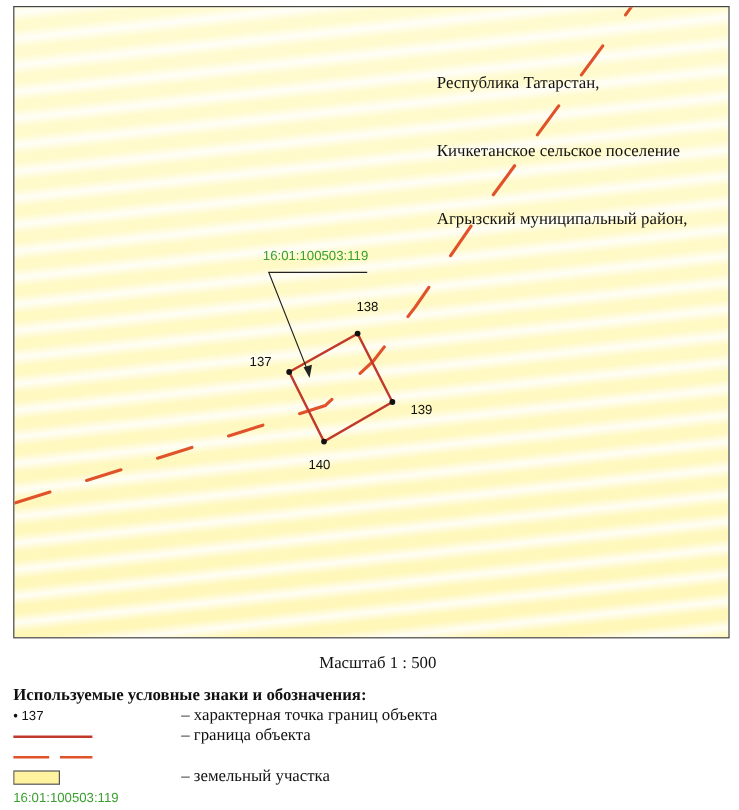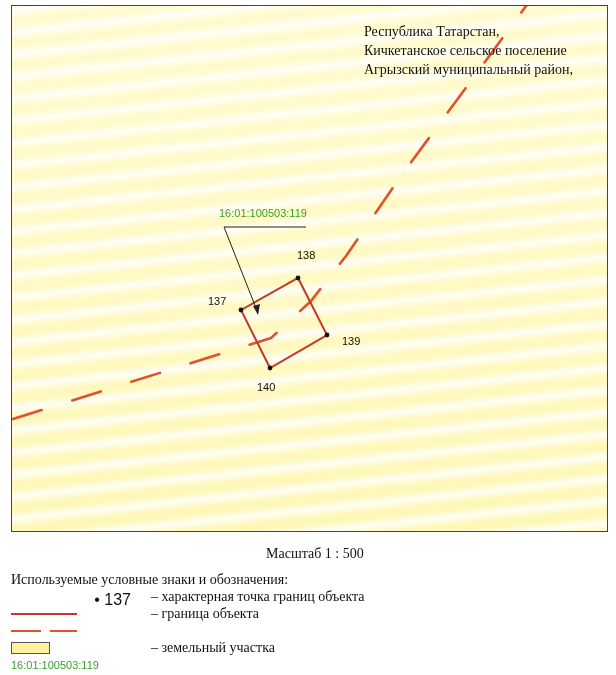--- a/index.html
+++ b/index.html
@@ -4,27 +4,27 @@
   <style>
     html, body { margin: 0; padding: 0; background: #ffffff; }
     body { width: 616px; height: 675px; position: relative; overflow: hidden; font-family: "Liberation Serif", serif; color: #111; }
     .map-frame { position: absolute; left: 11px; top: 5px; width: 597px; height: 527px; border: 1.5px solid #444; box-sizing: border-box; overflow: hidden;
       background:
         repeating-linear-gradient(-6deg, rgba(255,255,255,0) 0px, rgba(255,255,255,0.85) 8px, rgba(255,255,255,0) 16px, rgba(255,250,180,0.0) 22px),
         linear-gradient(180deg, #fffbd0, #fff7b8);
     }
     .map-frame svg { position: absolute; left: -11px; top: -5px; }
     .location { position: absolute; left: 364px; top: 22px; font-size: 14px; line-height: 19px; }
-    .location div { white-space: nowrap; }
+    .location div { white-space: nowrap; margin-top: 38px; }
     .scale { position: absolute; left: 266px; top: 546px; font-size: 14px; }
-    .legend-title { position: absolute; left: 11px; top: 572px; font-size: 14px; }
+    .legend-title { position: absolute; left: 11px; top: 572px; font-size: 14px; font-weight: bold; }
     .legend-row { position: absolute; left: 11px; height: 17px; width: 600px; }
     .legend-sym { position: absolute; left: 0; top: 0; width: 120px; height: 17px; }
     .legend-desc { position: absolute; left: 140px; top: 0; font-size: 14px; white-space: nowrap; }
-    .pt-sym { font-family: "Liberation Sans", sans-serif; font-size: 16px; top: 2px; text-align: right; }
+    .pt-sym { font-family: "Liberation Sans", sans-serif; font-size: 11px; top: 2px; }
     .cad-sym { font-family: "Liberation Sans", sans-serif; font-size: 11px; color: #3aa02e; top: 2px; }
     .pt-label { font-family: "Liberation Sans", sans-serif; font-size: 11px; fill: #111; }
     .cad-label { font-family: "Liberation Sans", sans-serif; font-size: 11px; fill: #3aa02e; }
   </style>
 </head>
 <body>
 
 <div class="map-frame">
   <svg width="616" height="540" viewBox="0 0 616 540">
 

